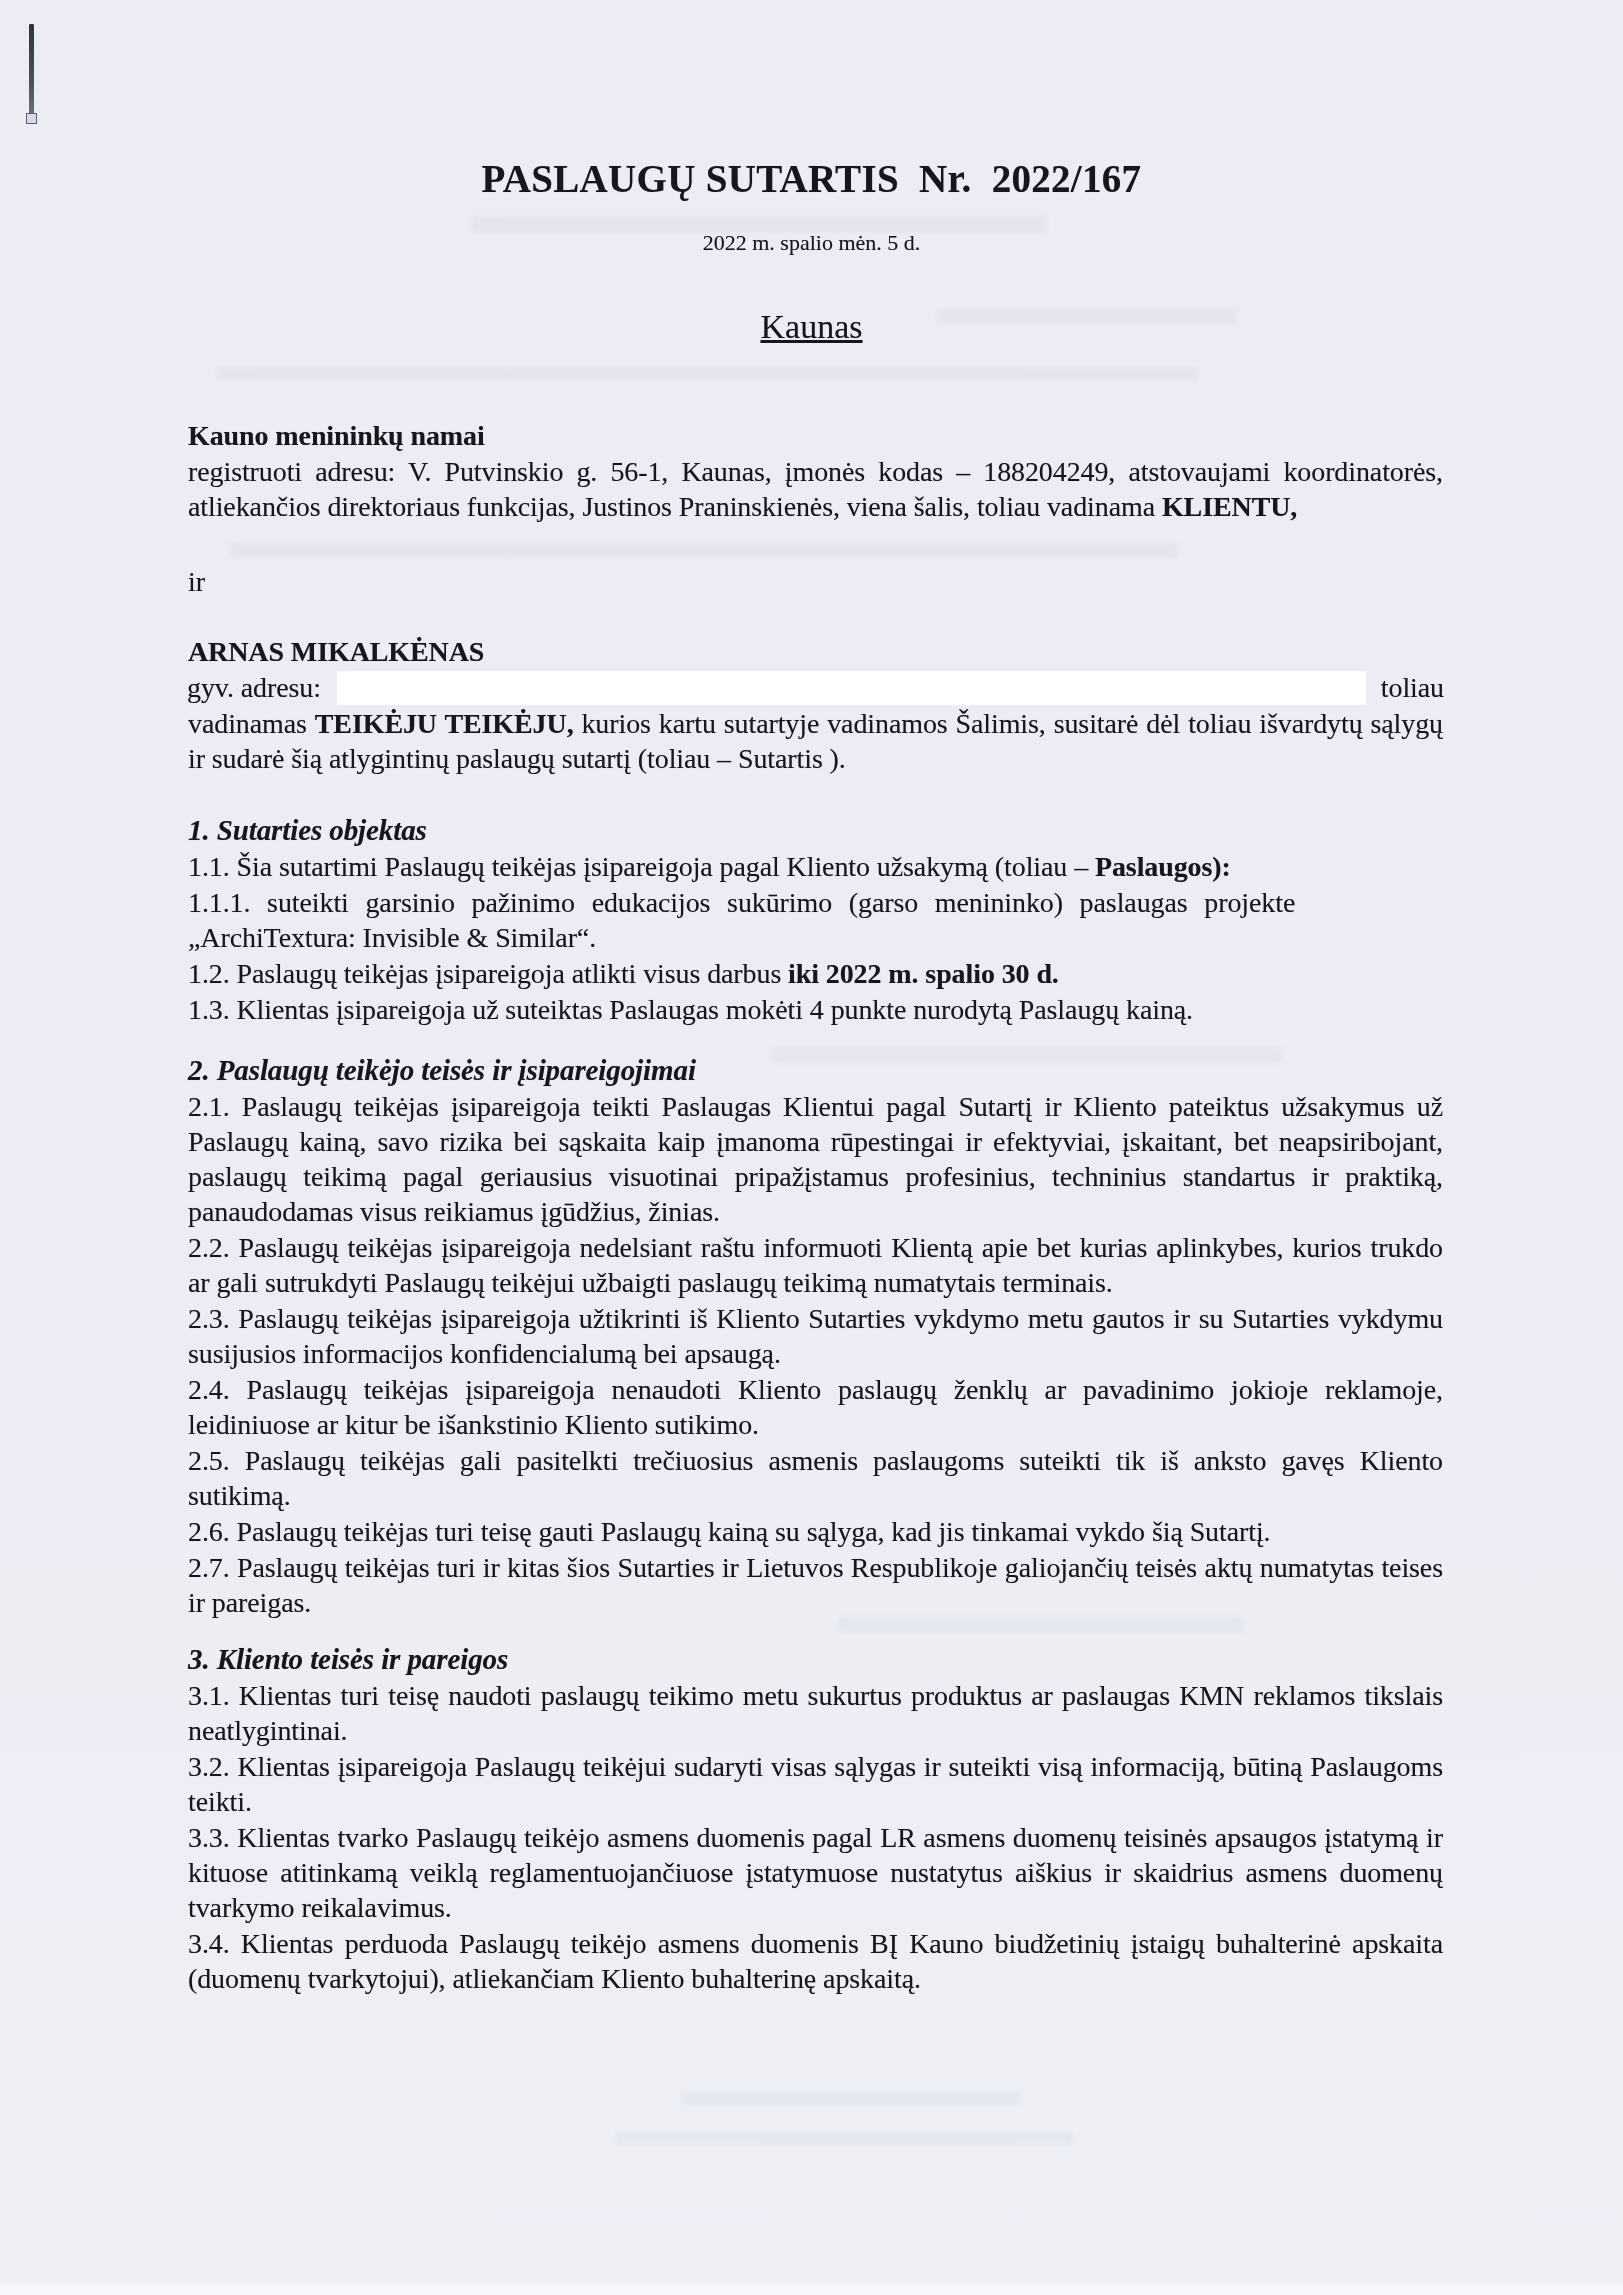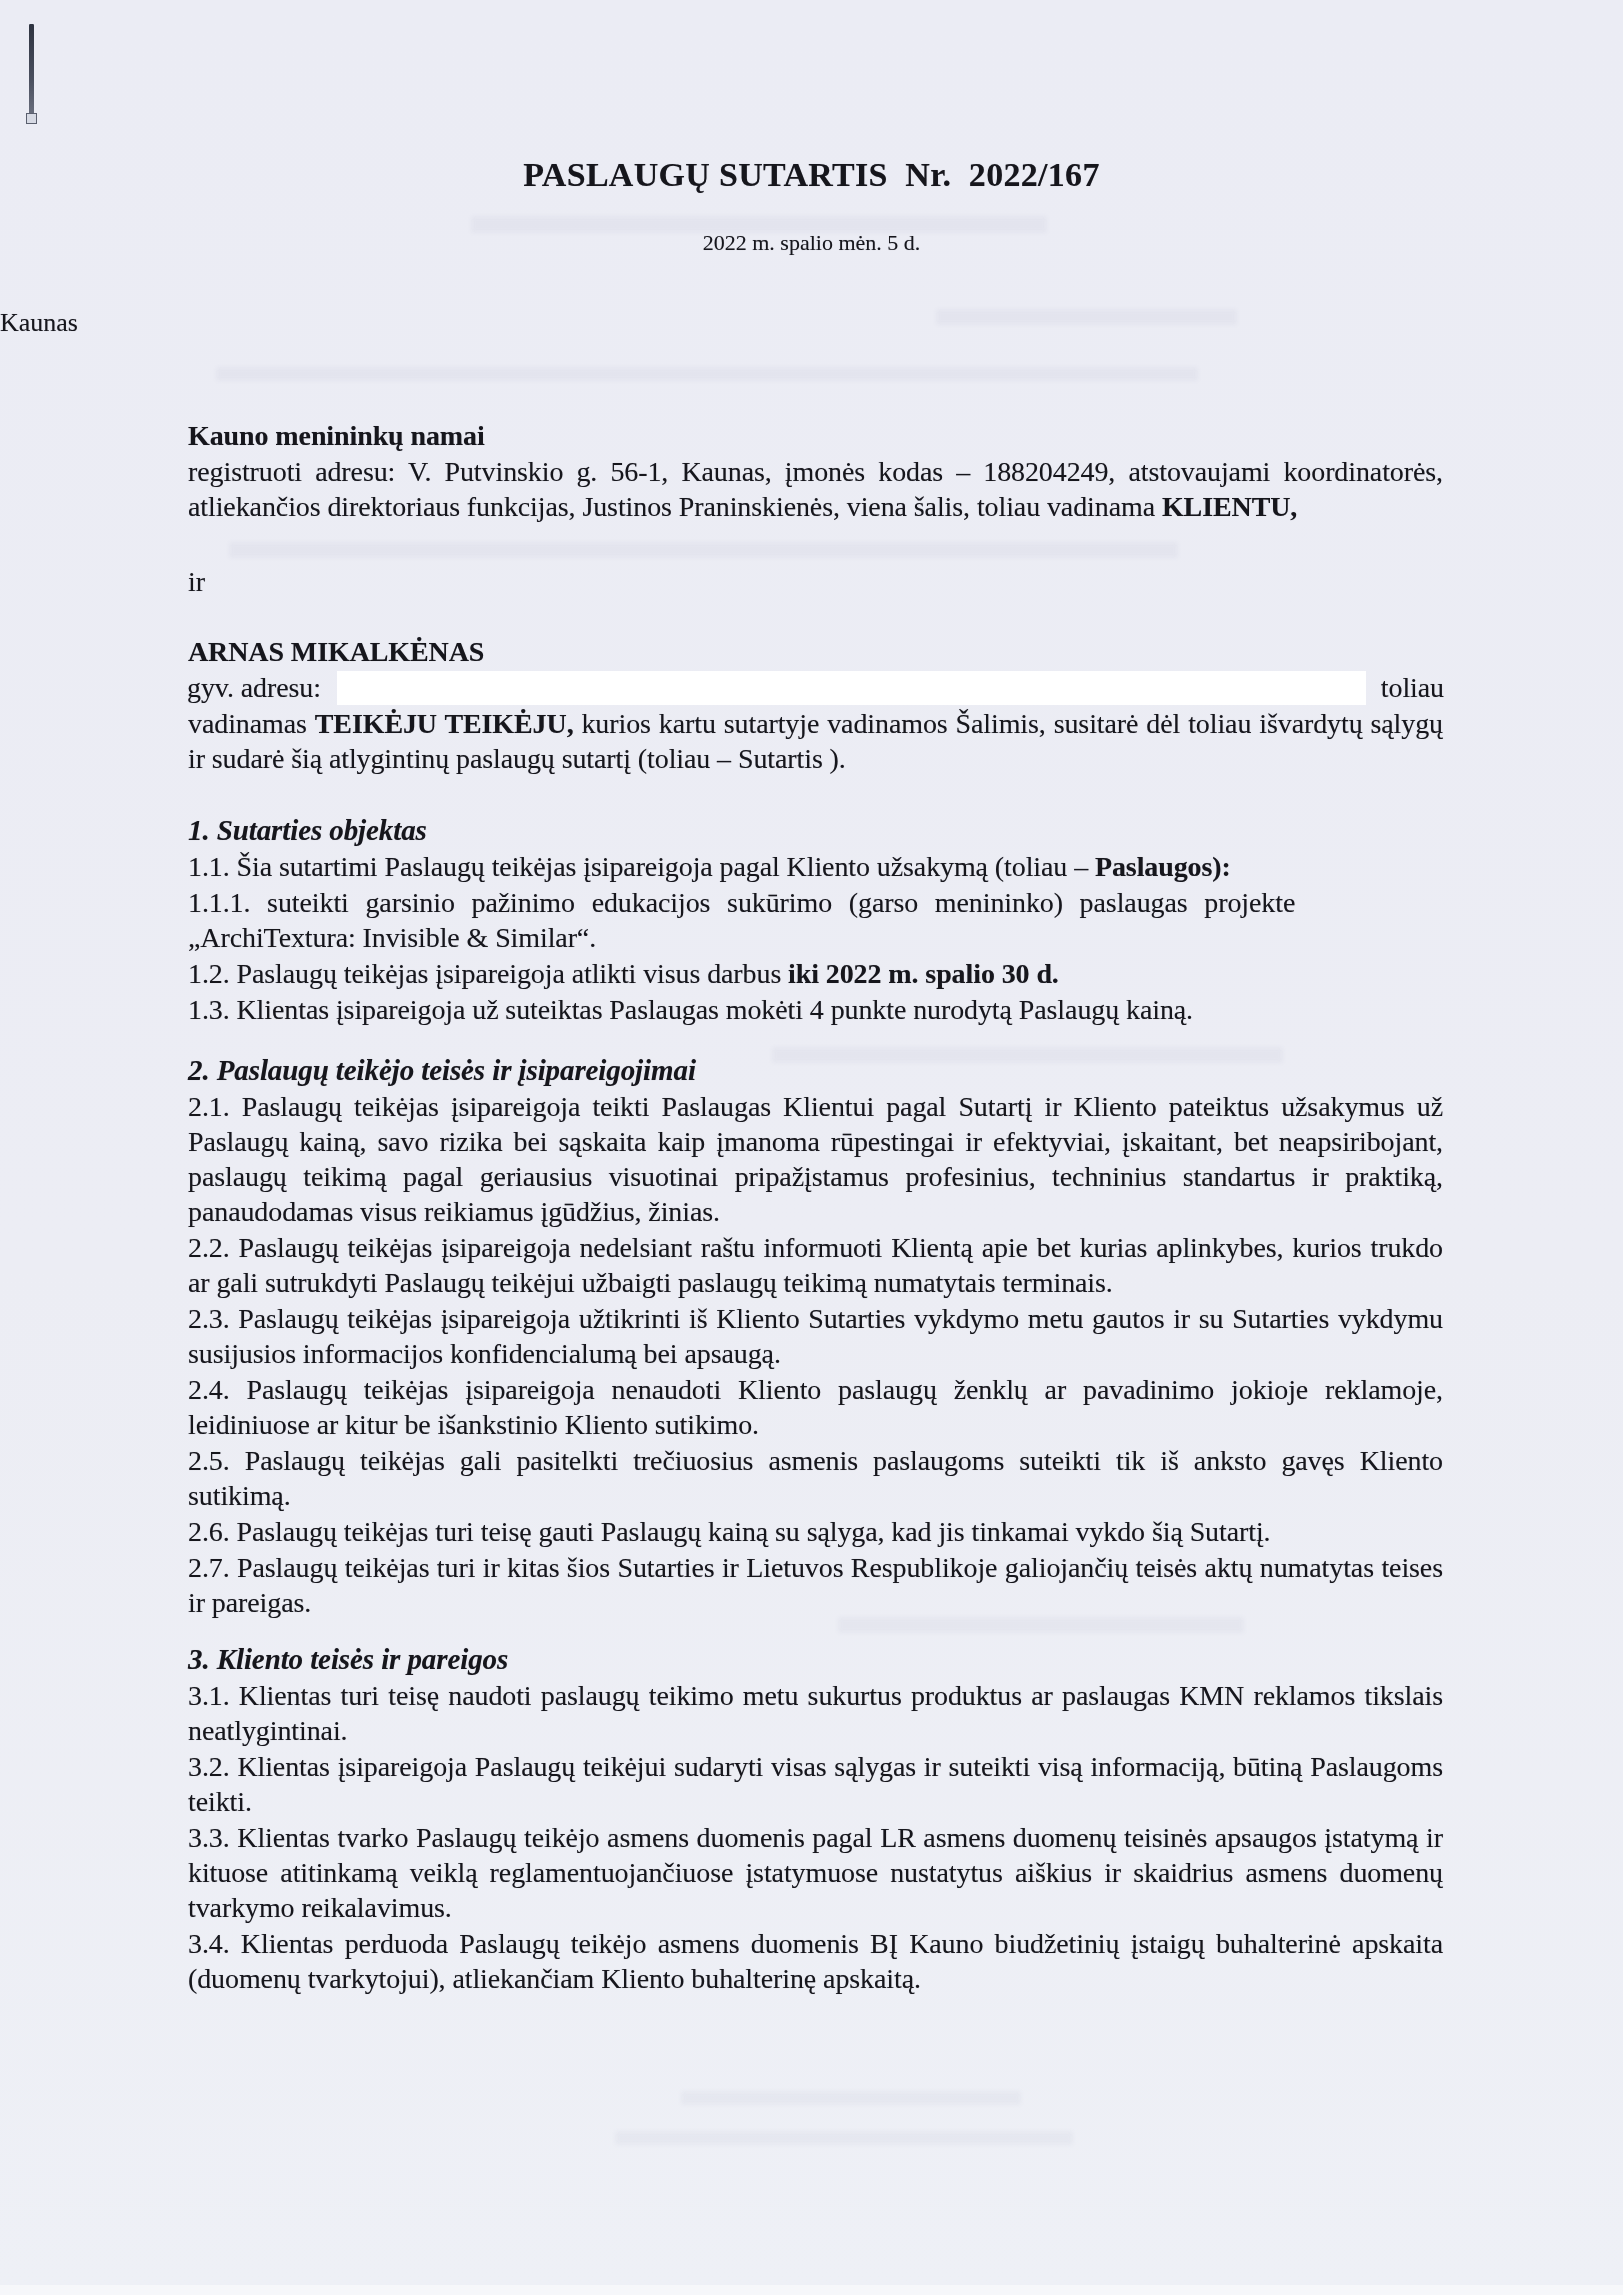--- a/index.html
+++ b/index.html
@@ -12,23 +12,23 @@
   .sheet{position:absolute;inset:0;}
   
   .staple{position:absolute;left:29px;top:23.6px;width:5.2px;height:92px;
     background:linear-gradient(180deg,#2e3340,#4a4f5e 60%,#6a6f7e);border-radius:1.3px;}
   .staple-cap{position:absolute;left:26px;top:113px;width:11px;height:11px;
     background:#d7dae4;border:1.3px solid #5a5f6e;box-sizing:border-box;}
   .ghost{position:absolute;background:#70739a;opacity:0.06;filter:blur(2px);border-radius:2.6px;}
   .bottom-edge{position:absolute;left:0;bottom:0;width:100%;height:10.5px;background:#f6f7fa;}
   
   .title{position:absolute;top:156px;left:0;width:100%;text-align:center;
-    font-size:34px;font-weight:bold;white-space:pre-wrap;letter-spacing:0.3px;}
+    font-size:39px;font-weight:bold;white-space:pre-wrap;letter-spacing:0.3px;}
   .date{position:absolute;top:230px;left:0;width:100%;text-align:center;font-size:22px;}
-  .city{position:absolute;top:308px;left:0;width:100%;text-align:left;font-size:26px;}
+  .city{position:absolute;top:308px;left:0;width:100%;text-align:center;font-size:34px;text-decoration:underline;}
   .col{position:absolute;left:187px;width:1257px;font-size:28px;line-height:35px;letter-spacing:-0.1px;}
   .intro{top:417px;}
   .bodysec{top:812px;}
   p,h3{margin:1px;padding:0;}
   .para{text-align:justify;}
   .b,.bold{font-weight:bold;}
   .ws{word-spacing:9.8px;}
   .ir{margin-top:40px;}
   .arnas{margin-top:35px;font-weight:bold;}
   .addr-line{display:flex;align-items:center;justify-content:flex-end;}

